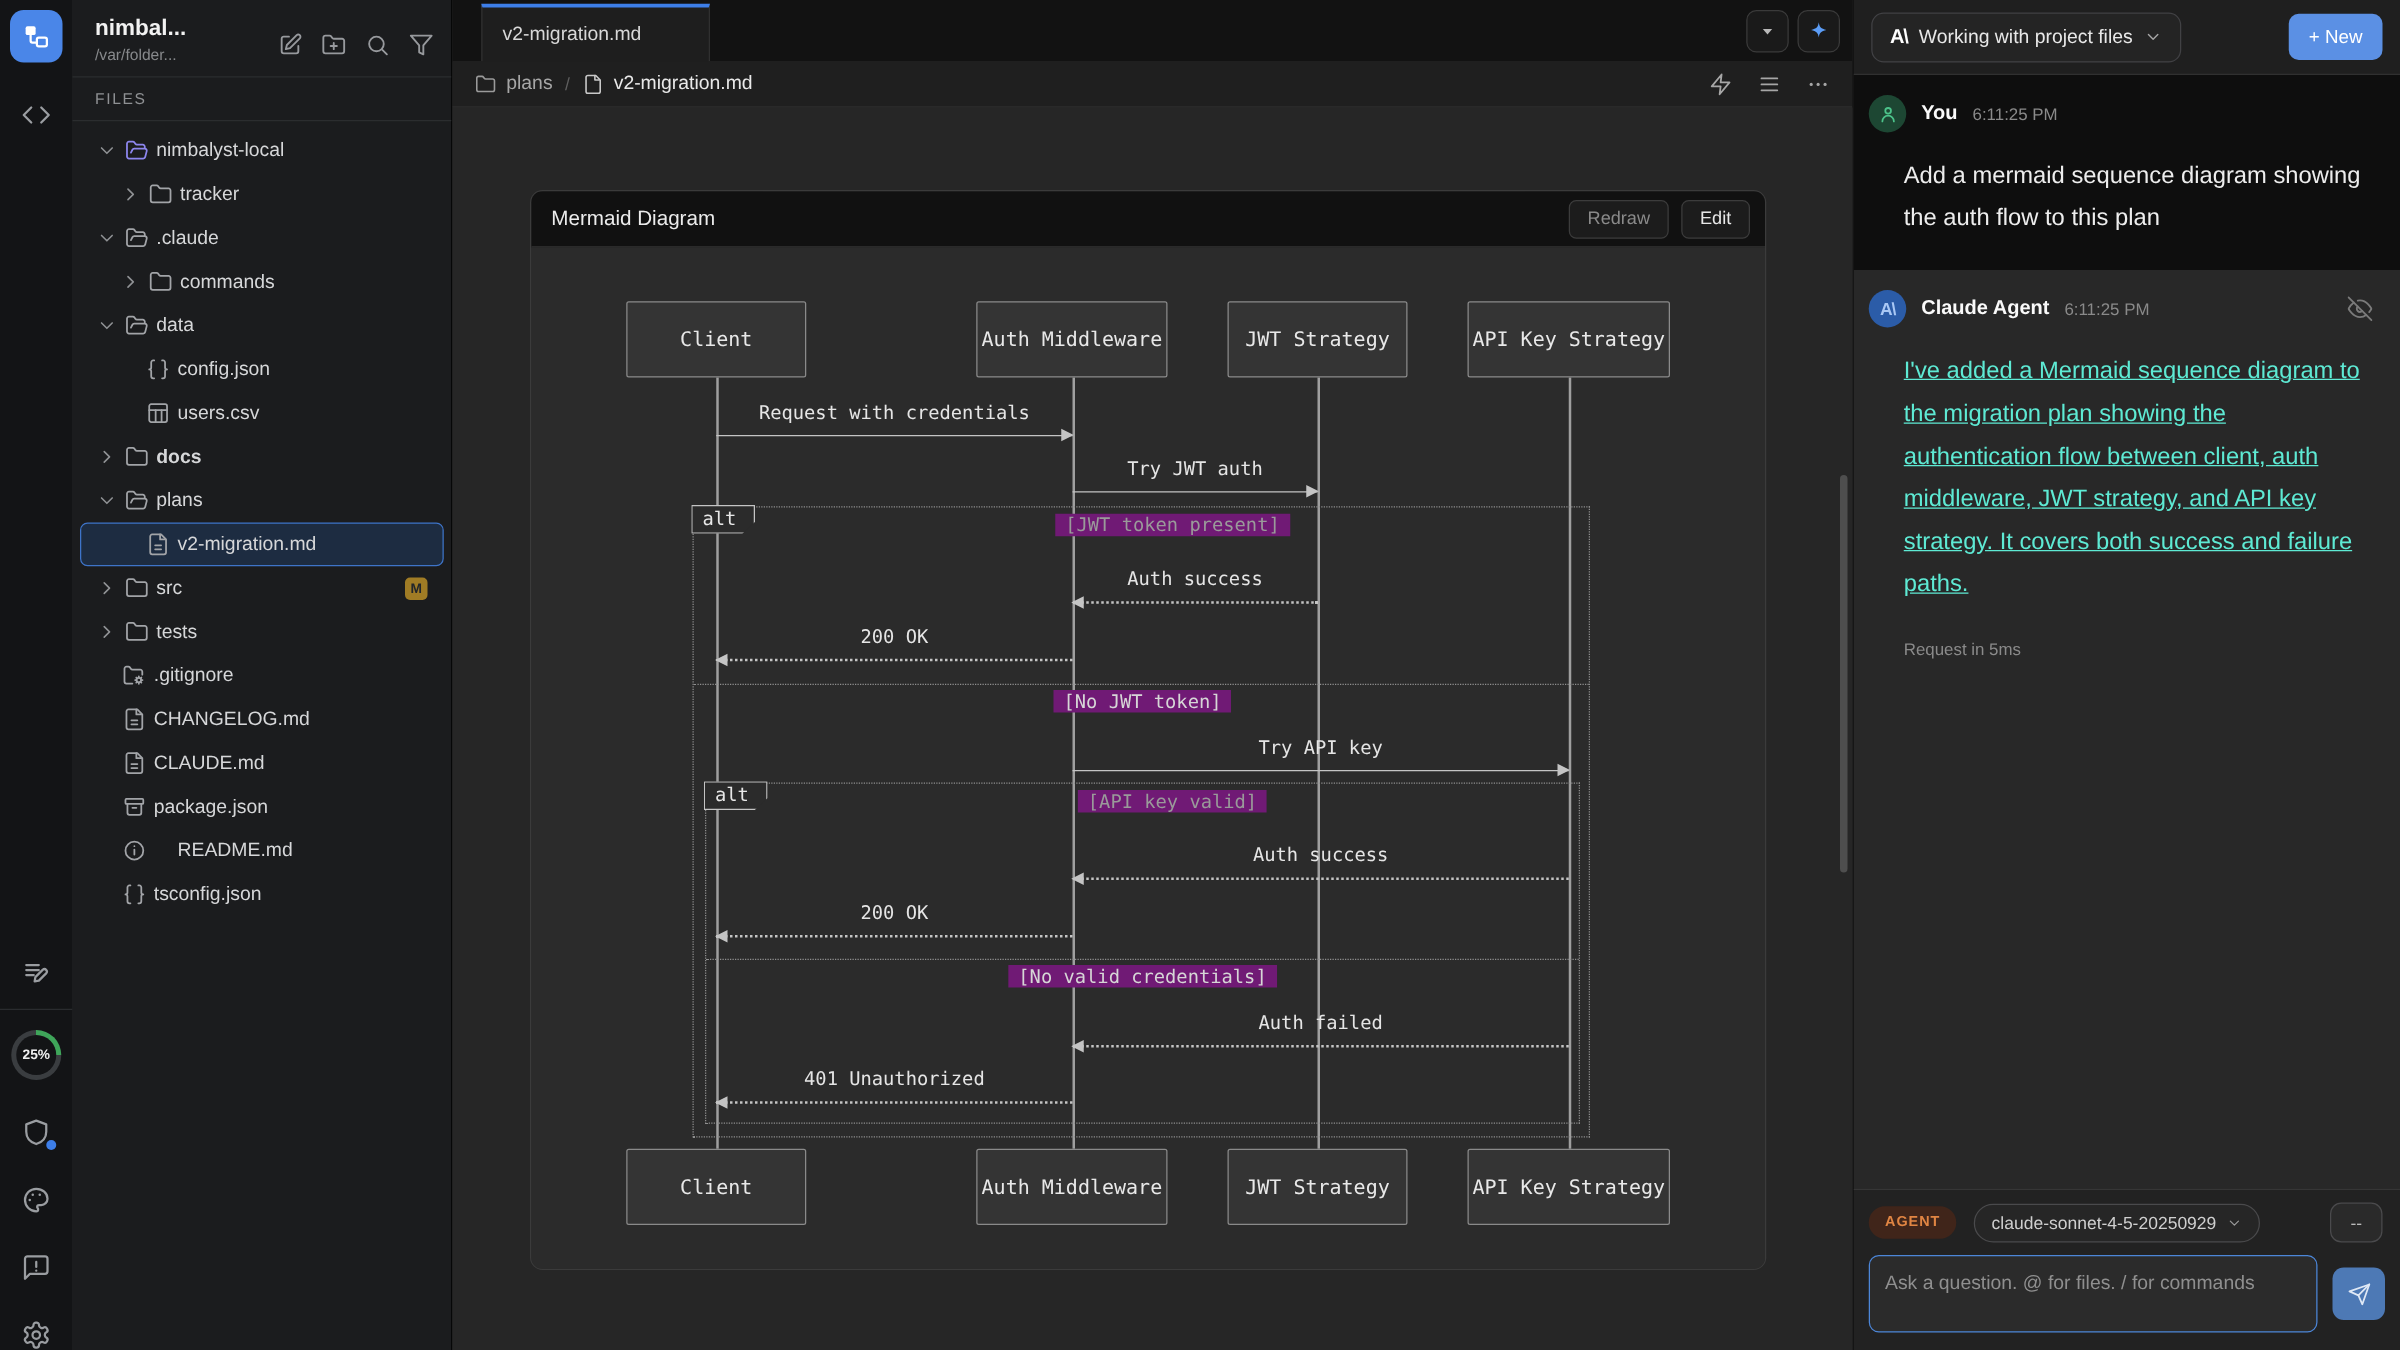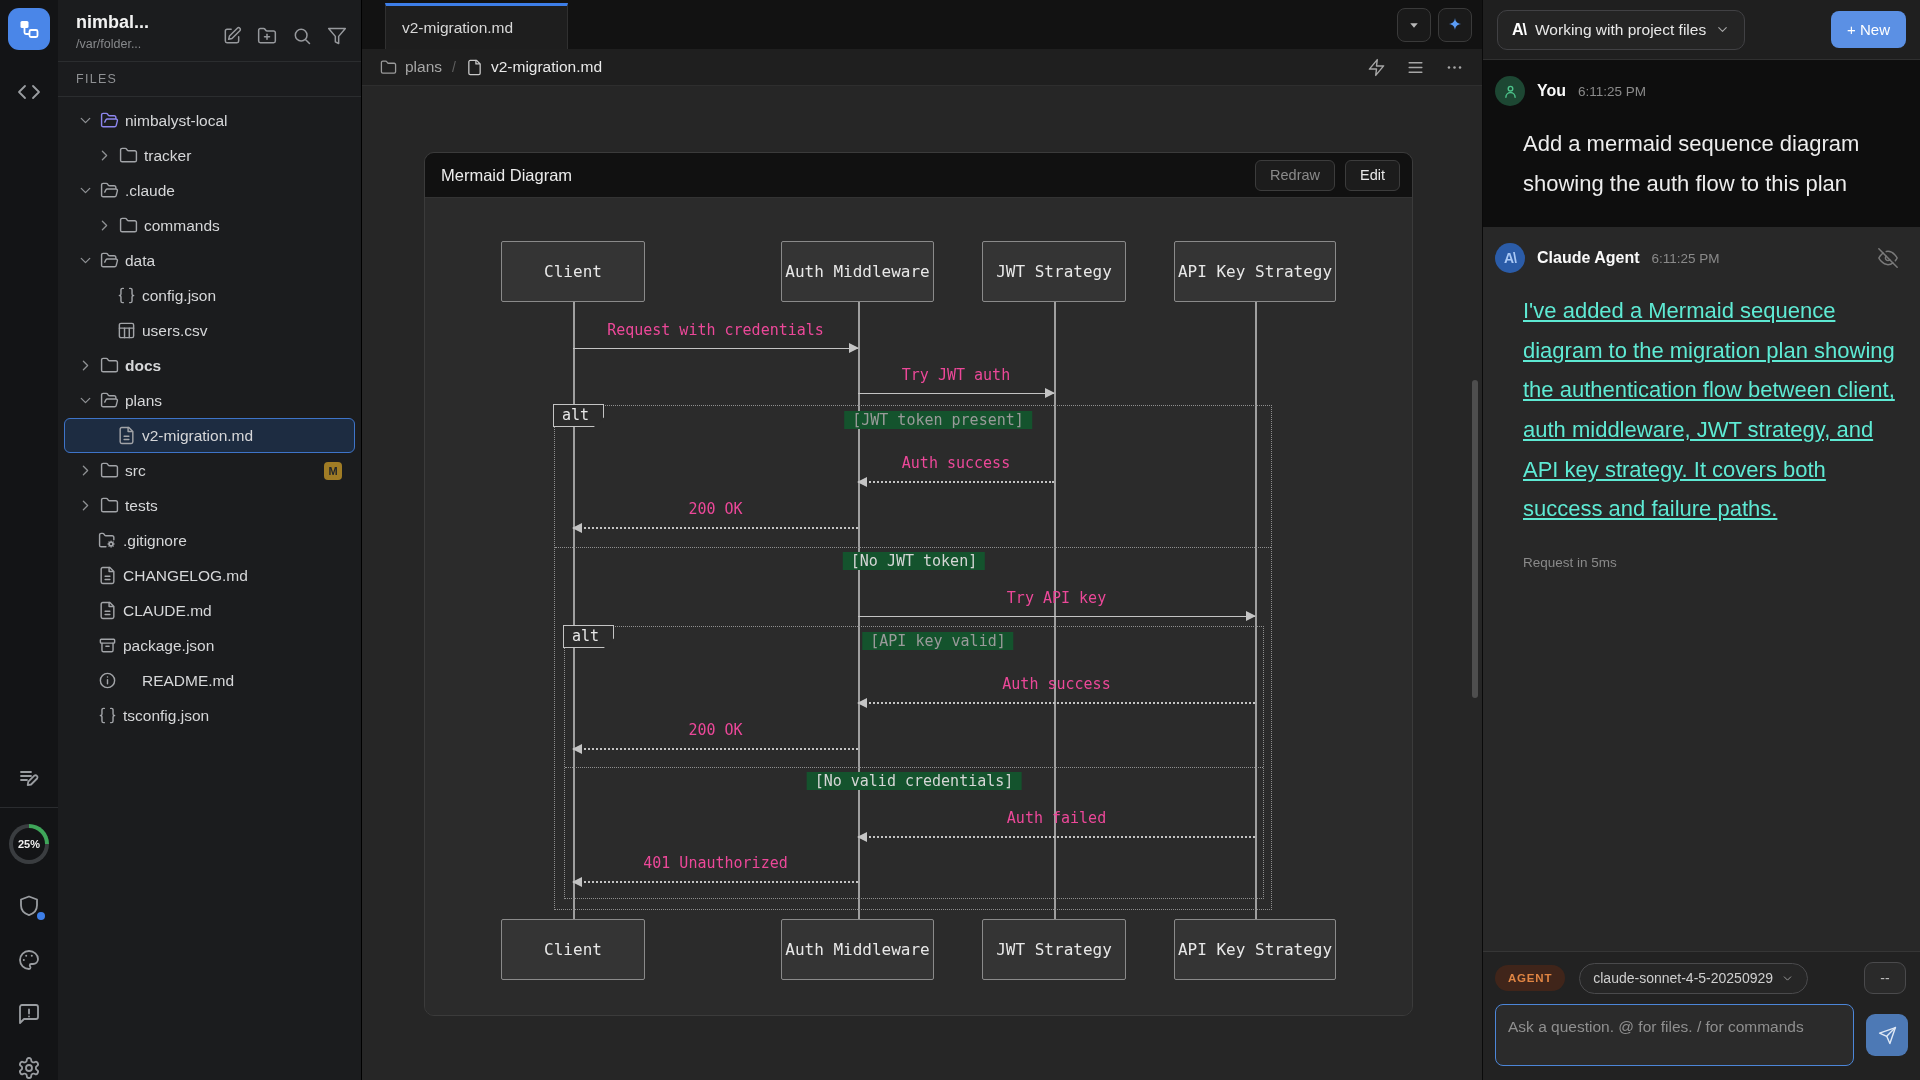--- a/index.html
+++ b/index.html
@@ -72,22 +72,22 @@
   .lifeline { position:absolute; width:1.5px; background:#9f9f9f; }
   .pbox { position:absolute; height:61px; background:#343434; border:1px solid #8a8a8a; border-radius:2px; display:flex; align-items:center; justify-content:center; font-size:16px; color:#e8e8e8; }
   .altbox { position:absolute; border:1.5px dotted #8f8f8f; }
   .alttag { position:absolute; top:-2px; left:-2px; background:#2b2b2b; border:1.5px solid #c4c4c4; color:#e8e8e8; font-size:15px; padding:1px 14px 2px 8px; clip-path:polygon(0 0,100% 0,100% 58%,80% 100%,0 100%); }
   .altdiv { position:absolute; left:0; width:100%; border-top:1.5px dotted #8f8f8f; }
   .arrow { position:absolute; border-top:1.5px solid #c4c4c4; }
   .arrow.dashed { border-top:2px dotted #c4c4c4; }
   .head { position:absolute; top:-6px; width:0; height:0; border-top:5px solid transparent; border-bottom:5px solid transparent; }
   .head.r { right:-1px; border-left:10px solid #c4c4c4; }
   .head.l { left:-1px; border-right:10px solid #c4c4c4; }
-  .mlabel { position:absolute; transform:translateX(-50%); font-size:15px; color:#ec4899; white-space:nowrap; }
-  .guard { position:absolute; transform:translateX(-50%); font-size:15px; color:#9a9a9a; background:#14532d; padding:0 8px; white-space:nowrap; }
+  .mlabel { position:absolute; transform:translateX(-50%); font-size:15px; color:#e5e5e5; white-space:nowrap; }
+  .guard { position:absolute; transform:translateX(-50%); font-size:15px; color:#9a9a9a; background:#701a75; padding:0 8px; white-space:nowrap; }
   .guard.bright { color:#d6d6d6; }
   .scroll-thumb { position:absolute; right:4px; top:294px; width:6px; height:318px; border-radius:3px; background:#4e4e4e; }
 
   
   .chat { width:438px; flex-shrink:0; background:#282828; border-left:1px solid #0a0a0a; display:flex; flex-direction:column; }
   .chat-head { height:60px; background:#1f1f1f; border-bottom:1px solid #303030; display:flex; align-items:center; padding:0 14px; flex-shrink:0; }
   .ctx-pill { display:flex; align-items:center; gap:9px; height:40px; padding:0 14px; border:1px solid #414144; border-radius:10px; background:#242424; }
   .alogo { font-weight:bold; font-size:16px; color:#fff; letter-spacing:-1px; }
   .ctx-label { font-size:15.5px; color:#e8e8e8; }
   .ctx-pill .cic { width:15px; height:15px; color:#a6a6a6; }
@@ -99,21 +99,21 @@
   .mhead { display:flex; align-items:center; gap:12px; }
   .avatar { width:30px; height:30px; border-radius:50%; display:flex; align-items:center; justify-content:center; flex-shrink:0; }
   .avatar.you { background:#1d4733; color:#4cc38a; }
   .avatar.you svg { width:17px; height:17px; }
   .avatar.claude { background:#2b5ca8; }
   .avatar.claude .alogo { font-size:14px; color:#a9c8f5; }
   .mname { font-size:16px; font-weight:bold; color:#fafafa; }
   .mtime { font-size:13.5px; color:#8a8a8a; }
   .mhead .spacer { flex:1; }
   .eyeoff { width:20px; height:20px; color:#7a7a7a; } .eyeoff svg { width:100%; height:100%; }
-  .mtext { margin:18px 0 0 28px; font-size:22px; line-height:1.8; color:#ededed; }
+  .mtext { margin:18px 0 0 28px; font-size:19px; line-height:1.8; color:#ededed; }
   .mblock.agent .mtext { color:#5eead4;text-decoration:underline; }
   .mstatus { margin:26px 0 0 28px; font-size:13.5px; color:#8a8a8a; }
   .composer { background:#222; border-top:1px solid #363636; padding:10px 12px 14px; flex-shrink:0; }
   .crow1 { display:flex; align-items:center; }
   .agent-badge { height:26px; padding:0 13px; border-radius:13px; background:#40251a; color:#e08543; font-size:11.5px; font-weight:bold; letter-spacing:0.8px; display:flex; align-items:center; }
   .model-pill { height:31px; margin-left:14px; padding:0 13px; border:1px solid #4a4a4c; border-radius:16px; background:#262626; display:flex; align-items:center; gap:8px; font-size:14px; color:#cfcfcf; }
   .model-pill .cic { width:13px; height:13px; color:#9a9a9a; }
   .crow1 .spacer { flex:1; }
   .more-btn { width:42px; height:32px; border:1px solid #4a4a4c; border-radius:9px; background:#2a2a2a; color:#bbb; font-size:14px; display:flex; align-items:center; justify-content:center; margin-right:2px; }
   .crow2 { display:flex; margin-top:10px; gap:12px; }

